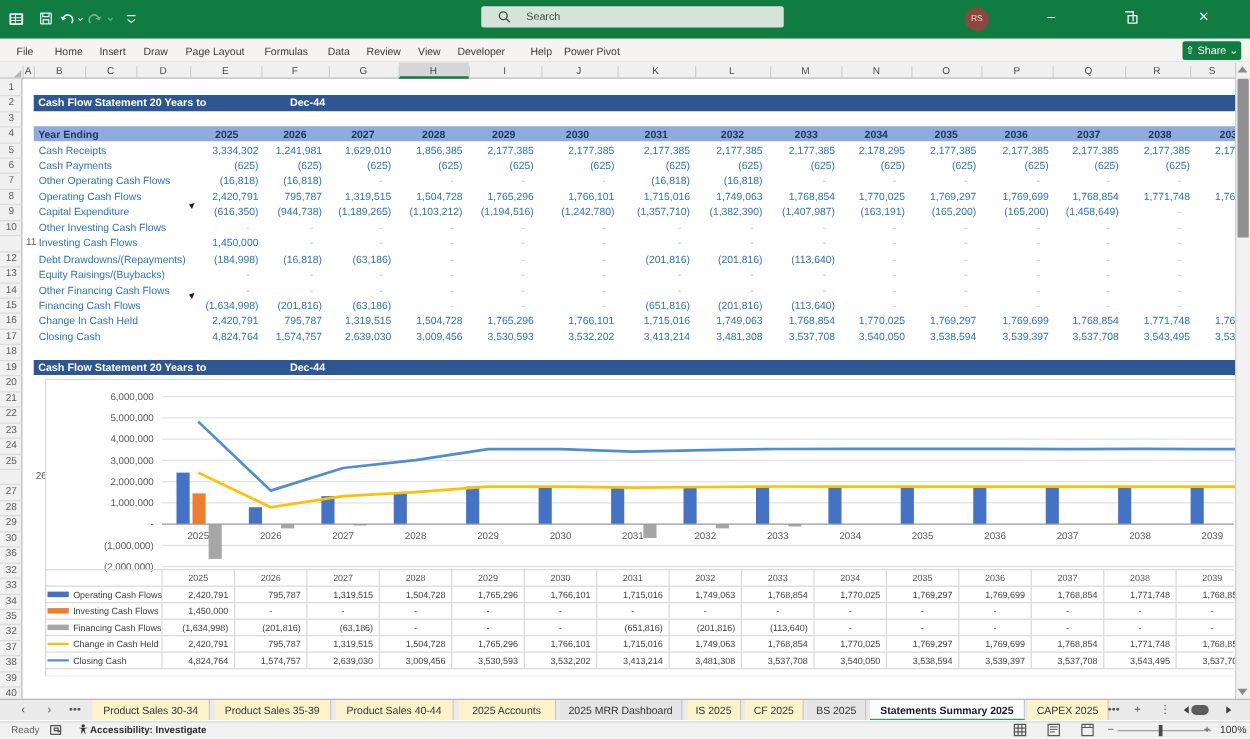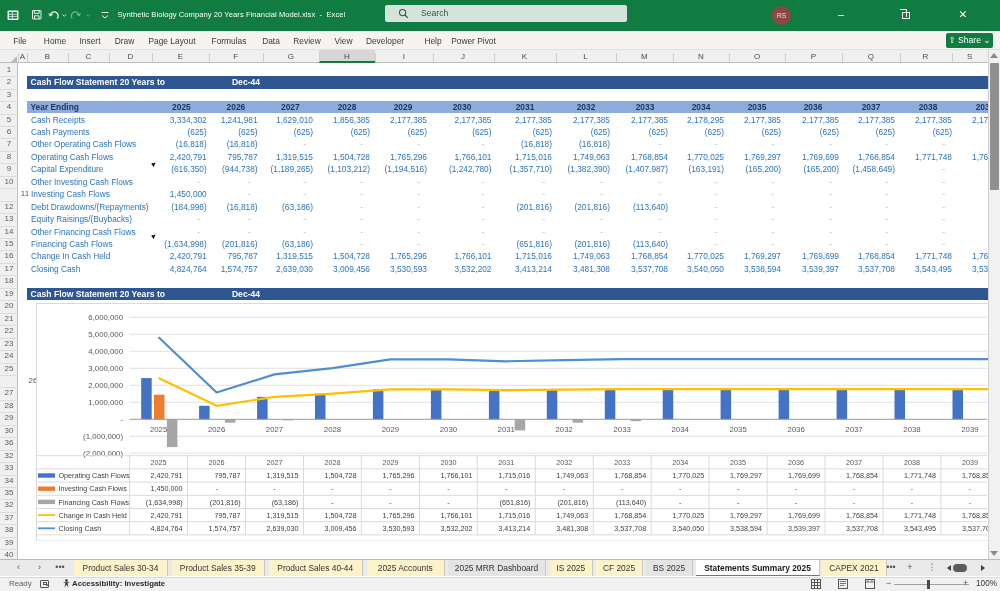--- a/index.html
+++ b/index.html
@@ -28,21 +28,20 @@
 <path d="M62.5 14.5l1.8 1.8 1.8-1.8" stroke-width="0.9"></path>
 <g opacity="0.45">
 <path d="M72.3 18.6a4 4 0 1 1 7-2.6" stroke-width="1.3"></path>
 <path d="M81.2 13.2l-1.8 3.2-3.2-1.9z" fill="#e9f2ec" stroke="none"></path>
 <path d="M86.5 14.5l1.8 1.8 1.8-1.8" stroke-width="0.9"></path>
 </g>
 <path d="M101.5 12.5h7" stroke-width="1"></path>
 <path d="M102 15.5l3 2.5 3-2.5" stroke-width="1"></path>
 </g>
     </svg>
-<div class="abs" style="left:117.5px;top:0;width:280px;height:30px;line-height:29.5px;font-size:7.6px;color:#fefefe;letter-spacing:0.05px;">Synthetic Biology Company 20 Years Financial Model.xlsx&nbsp; - &nbsp;Excel</div>
 <div class="abs" style="left:385px;top:4.5px;width:242px;height:17px;background:#d5e4da;border-radius:2px;"></div>
 <svg class="abs" style="left:398px;top:8px;" width="11" height="11" viewBox="0 0 11 11">
 <circle cx="4.6" cy="4.6" r="3.1" fill="none" stroke="#39503f" stroke-width="1.1"></circle>
 <line x1="7" y1="7" x2="9.8" y2="9.8" stroke="#39503f" stroke-width="1.1"></line>
     </svg>
 <div class="abs" style="left:421px;top:4.5px;height:17px;line-height:17px;font-size:8.6px;color:#39503f;">Search</div>
 <div class="abs" style="left:772px;top:5.5px;width:19px;height:19px;border-radius:50%;background:#8c4742;color:#ecdcd6;font-size:6.8px;text-align:center;line-height:19px;">RS</div>
 <div class="abs" style="left:833px;top:0;width:16px;height:30px;line-height:28px;color:#fff;font-size:11px;text-align:center;">–</div>
 <div class="abs" style="left:902px;top:11.5px;width:7.5px;height:7.5px;border:1px solid #fff;"></div>
 <div class="abs" style="left:899.5px;top:9px;width:7.5px;height:7.5px;border-top:1px solid #fff;border-right:1px solid #fff;"></div>
@@ -615,21 +614,21 @@
 <div class="abs" style="left:50.0px;top:559px;width:20px;height:17px;line-height:16px;font-size:9px;color:#555;text-align:center;">•••</div>
 <div class="stab" style="left:74px;top:559.5px;width:94px;height:16.5px;background:#fdf3cb;font-weight:normal;color:#333;border-right:1px solid #c8c8c8;">Product Sales 30-34</div>
 <div class="stab" style="left:171.5px;top:559.5px;width:93.5px;height:16.5px;background:#fdf3cb;font-weight:normal;color:#333;border-right:1px solid #c8c8c8;">Product Sales 35-39</div>
 <div class="stab" style="left:268.5px;top:559.5px;width:94.5px;height:16.5px;background:#fdf3cb;font-weight:normal;color:#333;border-right:1px solid #c8c8c8;">Product Sales 40-44</div>
 <div class="stab" style="left:366.5px;top:559.5px;width:78.5px;height:16.5px;background:#fdf3cb;font-weight:normal;color:#333;border-right:1px solid #c8c8c8;">2025 Accounts</div>
 <div class="stab" style="left:448px;top:559.5px;width:98px;height:16.5px;background:#e4e4e4;font-weight:normal;color:#333;border-right:1px solid #c8c8c8;">2025 MRR Dashboard</div>
 <div class="stab" style="left:549.5px;top:559.5px;width:43.5px;height:16.5px;background:#fdf3cb;font-weight:normal;color:#333;border-right:1px solid #c8c8c8;">IS 2025</div>
 <div class="stab" style="left:596px;top:559.5px;width:47px;height:16.5px;background:#fdf3cb;font-weight:normal;color:#333;border-right:1px solid #c8c8c8;">CF 2025</div>
 <div class="stab" style="left:646px;top:559.5px;width:47px;height:16.5px;background:#e4e4e4;font-weight:normal;color:#333;border-right:1px solid #c8c8c8;">BS 2025</div>
 <div class="stab" style="left:696px;top:559.5px;width:124px;height:16.5px;background:#ffffff;font-weight:bold;color:#1a1a1a;border-bottom:1.6px solid #21a366;border-right:1px solid #c8c8c8;">Statements Summary 2025</div>
-<div class="stab" style="left:822px;top:559.5px;width:65px;height:16.5px;background:#fdf3cb;font-weight:normal;color:#333;border-right:1px solid #c8c8c8;">CAPEX 2021</div>
+<div class="stab" style="left:822px;top:559.5px;width:65px;height:16.5px;background:#fdf3cb;font-weight:normal;color:#333;border-right:1px solid #c8c8c8;">CAPEX 2025</div>
 <div class="abs" style="left:881.0px;top:559px;width:20px;height:17px;line-height:16px;font-size:9px;color:#555;text-align:center;">•••</div>
 <div class="abs" style="left:900.0px;top:559px;width:20px;height:17px;line-height:16px;font-size:9px;color:#555;text-align:center;">+</div>
 <div class="abs" style="left:922.0px;top:559px;width:20px;height:17px;line-height:16px;font-size:9px;color:#555;text-align:center;">⋮</div>
 <div class="abs" style="left:947px;top:564.5px;width:0;height:0;border-top:3.2px solid transparent;border-bottom:3.2px solid transparent;border-right:4px solid #3f3f3f;"></div>
 <div class="abs" style="left:953px;top:563.5px;width:14px;height:8.5px;background:#5c5c5c;border-radius:4px;"></div>
 <div class="abs" style="left:981px;top:564.5px;width:0;height:0;border-top:3.2px solid transparent;border-bottom:3.2px solid transparent;border-left:4px solid #3f3f3f;"></div>
 <div class="abs" style="left:0;top:576.5px;width:1000px;height:14.5px;background:#f1f1f1;border-top:1px solid #d9d9d9;"></div>
 <div class="abs" style="left:9px;top:577px;height:24px;line-height:14px;font-size:7.8px;color:#5f5f5f;">Ready</div>
 <div class="abs" style="left:40px;top:579.5px;width:9px;height:8px;border:1px solid #555;border-radius:1px;">
       <div style="position:absolute;left:1.5px;top:1.5px;width:4px;height:3px;border:1px solid #555;"></div>

